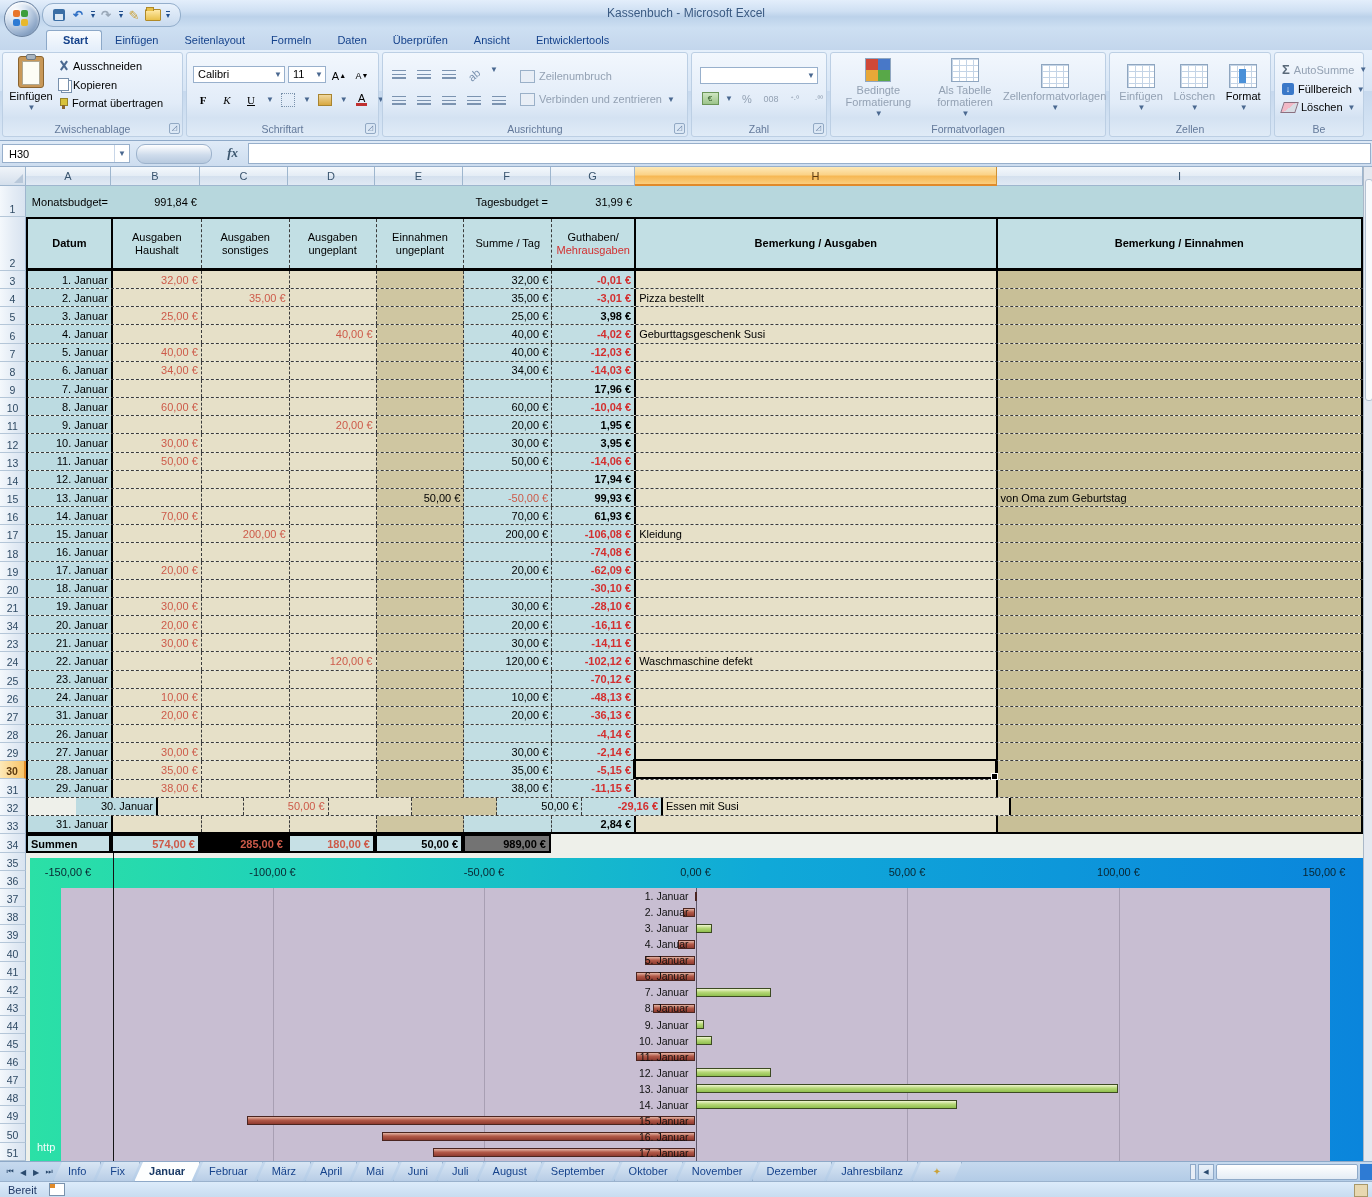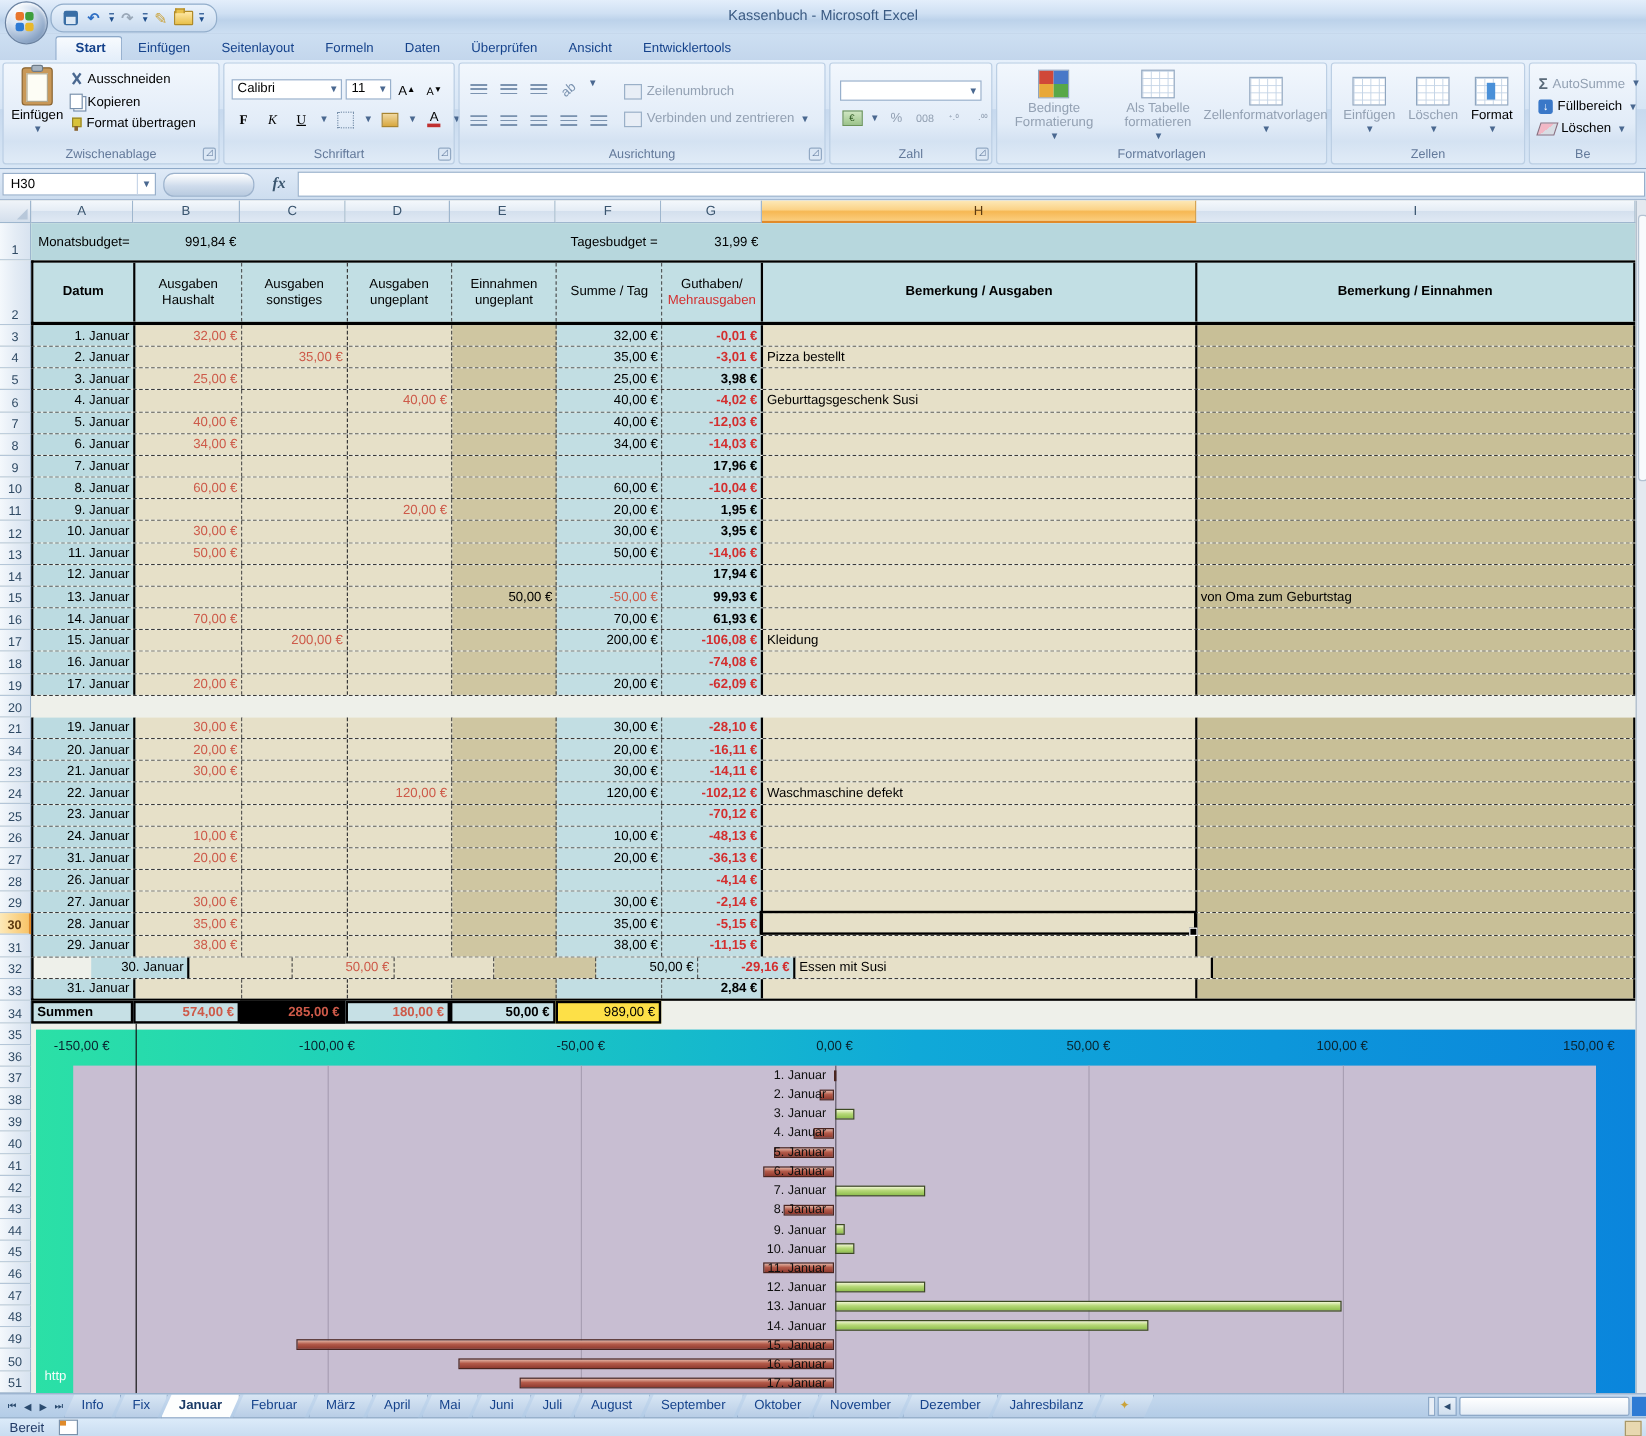--- a/index.html
+++ b/index.html
@@ -733,20 +733,31 @@
           <div class="cell bg-a bd-solid-r num" style="width: 85px; height: 100%; color: rgb(0, 0, 0);">17. Januar</div>
           <div class="cell bg-beige bd-dash-r num t-red" style="width: 89px; height: 100%;">20,00 €</div>
           <div class="cell bg-beige bd-dash-r num t-red" style="width: 88px; height: 100%;"></div>
           <div class="cell bg-beige bd-dash-r num t-red" style="width: 87px; height: 100%;"></div>
           <div class="cell bg-e bd-dash-r num" style="width: 88px; height: 100%;"></div>
           <div class="cell bg-f bd-dash-r num" style="width: 88px; height: 100%;">20,00 €</div>
           <div class="cell bg-f bd-solid-r num t-gred" style="width: 84px; height: 100%;">-62,09 €</div>
           <div class="cell bg-beige bd-solid-r" style="width: 362px; height: 100%; justify-content: flex-start;"></div>
           <div class="cell bg-i bd-solid-r" style="width: 366px; height: 100%; justify-content: flex-start;"></div>
         </div>
+        <div class="hrow row-dash" style="top: 393.742px; height: 18.1613px; border-left: 2px solid rgb(0, 0, 0);">
+          <div class="cell bg-a bd-solid-r num" style="width: 85px; height: 100%; color: rgb(0, 0, 0);">18. Januar</div>
+          <div class="cell bg-beige bd-dash-r num t-red" style="width: 89px; height: 100%;"></div>
+          <div class="cell bg-beige bd-dash-r num t-red" style="width: 88px; height: 100%;"></div>
+          <div class="cell bg-beige bd-dash-r num t-red" style="width: 87px; height: 100%;"></div>
+          <div class="cell bg-e bd-dash-r num" style="width: 88px; height: 100%;"></div>
+          <div class="cell bg-f bd-dash-r num" style="width: 88px; height: 100%;"></div>
+          <div class="cell bg-f bd-solid-r num t-gred" style="width: 84px; height: 100%;">-30,10 €</div>
+          <div class="cell bg-beige bd-solid-r" style="width: 362px; height: 100%; justify-content: flex-start;"></div>
+          <div class="cell bg-i bd-solid-r" style="width: 366px; height: 100%; justify-content: flex-start;"></div>
+        </div>
         <div class="hrow row-dash" style="top: 411.903px; height: 18.1613px; border-left: 2px solid rgb(0, 0, 0);">
           <div class="cell bg-a bd-solid-r num" style="width: 85px; height: 100%; color: rgb(0, 0, 0);">19. Januar</div>
           <div class="cell bg-beige bd-dash-r num t-red" style="width: 89px; height: 100%;">30,00 €</div>
           <div class="cell bg-beige bd-dash-r num t-red" style="width: 88px; height: 100%;"></div>
           <div class="cell bg-beige bd-dash-r num t-red" style="width: 87px; height: 100%;"></div>
           <div class="cell bg-e bd-dash-r num" style="width: 88px; height: 100%;"></div>
           <div class="cell bg-f bd-dash-r num" style="width: 88px; height: 100%;">30,00 €</div>
           <div class="cell bg-f bd-solid-r num t-gred" style="width: 84px; height: 100%;">-28,10 €</div>
           <div class="cell bg-beige bd-solid-r" style="width: 362px; height: 100%; justify-content: flex-start;"></div>
           <div class="cell bg-i bd-solid-r" style="width: 366px; height: 100%; justify-content: flex-start;"></div>
@@ -882,21 +893,21 @@
           <div class="cell bg-f bd-solid-r num t-gpos" style="width: 84px; height: 100%;">2,84 €</div>
           <div class="cell bg-beige bd-solid-r" style="width: 362px; height: 100%; justify-content: flex-start;"></div>
           <div class="cell bg-i bd-solid-r" style="width: 366px; height: 100%; justify-content: flex-start;"></div>
         </div>
         <div class="hrow" style="top: 648px; height: 19px;">
           <div class="cell" style="width: 85px; height: 100%; background: rgb(198, 224, 229); border: 2px solid rgb(0, 0, 0); box-sizing: border-box; font-weight: bold;">Summen</div>
           <div class="cell num t-red" style="width: 89px; height: 100%; background: rgb(198, 224, 229); border: 2px solid rgb(0, 0, 0); box-sizing: border-box; font-weight: bold;">574,00 €</div>
           <div class="cell num t-red" style="width: 88px; height: 100%; background: #000000; border: 2px solid rgb(0, 0, 0); box-sizing: border-box; font-weight: bold;">285,00 €</div>
           <div class="cell num t-red" style="width: 87px; height: 100%; background: rgb(198, 224, 229); border: 2px solid rgb(0, 0, 0); box-sizing: border-box; font-weight: bold;">180,00 €</div>
           <div class="cell num" style="width: 88px; height: 100%; background: rgb(198, 224, 229); border: 2px solid rgb(0, 0, 0); box-sizing: border-box; font-weight: bold;">50,00 €</div>
-          <div class="cell num" style="width: 88px; height: 100%; background: #fde047; border: 2px solid rgb(0, 0, 0); box-sizing: border-box; font-weight: normal;">989,00 €</div>
+          <div class="cell num" style="width: 88px; height: 100%; background: #737373; border: 2px solid rgb(0, 0, 0); box-sizing: border-box; font-weight: bold;">989,00 €</div>
         </div>
       </div>
     <div id="vsliver">
         <div class="thumb"></div>
       </div>
   </div>
 
   <div id="tabbar">
     <div class="navbtns">
       <span class="navb">⏮</span>

